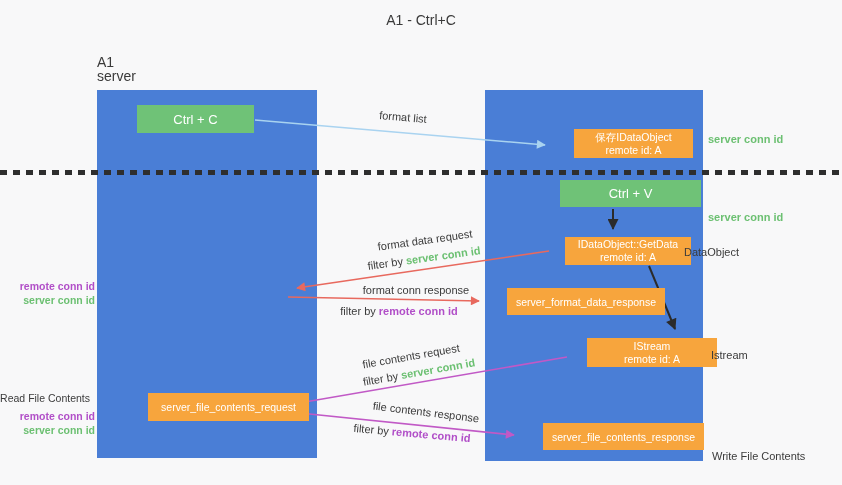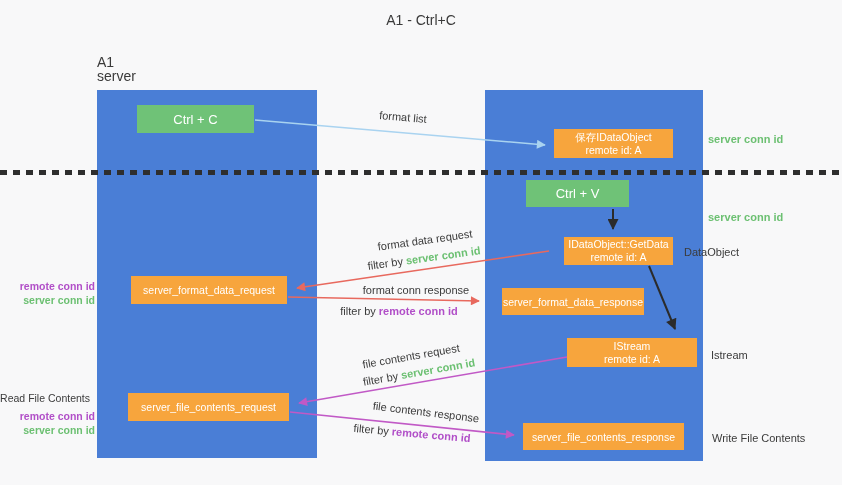--- a/index.html
+++ b/index.html
@@ -8,21 +8,21 @@
   .abs{position:absolute;}
   .title{position:absolute;left:0;right:0;top:10px;text-align:center;
          font-size:14px;line-height:21px;color:#3a3a3a;}
   .ll-header{position:absolute;text-align:left;font-size:14px;line-height:14px;color:#3a3a3a;}
   .lifeline{position:absolute;background:var(--lifeline-blue,#4a7ed6);}
   .dashline{position:absolute;left:0;top:170px;width:842px;height:5px;
             background:repeating-linear-gradient(90deg,var(--dash-color,#2e2e2e) 0 7px,transparent 7px 13px);}
   .node{position:absolute;display:flex;flex-direction:column;align-items:center;justify-content:center;
         color:#fff;text-align:center;white-space:nowrap;}
   .green-node{background:var(--box-green,#6fc277);font-size:13px;}
-  .orange-node{background:var(--box-orange,#f7a53d);font-size:10.5px;}
+  .orange-node{background:var(--box-orange,#f7a53d);font-size:10.5px;margin-left:20px;}
   .two-line{line-height:13px;}
   .lbl{position:absolute;font-size:11px;white-space:nowrap;color:#3b3b3b;}
   .sm{font-size:10.5px;}
   .green-t{color:var(--text-green,#6cc072);font-weight:bold;}
   .purple-t{color:var(--text-purple,#b14fc8);font-weight:bold;}
   .right-align{text-align:right;}
   .s-blue{stroke:var(--arrow-blue,#a9d3f0);stroke-width:1.6;fill:none;}
   .s-red{stroke:var(--arrow-red,#e8695e);stroke-width:1.6;fill:none;}
   .s-mag{stroke:var(--arrow-magenta,#c159c6);stroke-width:1.6;fill:none;}
   .s-black{stroke:var(--arrow-black,#2b2b2b);stroke-width:2;fill:none;}
@@ -76,31 +76,28 @@
     <path d="M290,412 L514,435" class="s-mag" marker-end="url(#mm)"></path>
   </svg>
 
   <div class="node green-node" style="left:137px;top:105px;width:117px;height:28px">
     <span>Ctrl + C</span>
   </div>
   <div class="node orange-node two-line" style="left:554px;top:129px;width:119px;height:29px">
     <div>保存IDataObject</div>
     <div>remote id: A</div>
   </div>
-  <div class="node green-node" style="left:526px;top:180px;width:103px;height:27px">
+  <div class="node green-node" style="left:560px;top:180px;width:141px;height:27px">
     <span>Ctrl + V</span>
   </div>
-  <div class="node orange-node two-line" style="left:564px;top:237px;width:109px;height:28px">
+  <div class="node orange-node two-line" style="left:545px;top:237px;width:126px;height:28px">
     <div>IDataObject::GetData</div>
     <div>remote id: A</div>
   </div>
-  <div class="node orange-node" style="left:131px;top:276px;width:156px;height:28px">
-    <span>server_format_data_request</span>
-  </div>
-  <div class="node orange-node" style="left:502px;top:288px;width:142px;height:27px">
+  <div class="node orange-node" style="left:487px;top:288px;width:158px;height:27px">
     <span>server_format_data_response</span>
   </div>
   <div class="node orange-node two-line" style="left:567px;top:338px;width:130px;height:29px">
     <div>IStream</div>
     <div>remote id: A</div>
   </div>
   <div class="node orange-node" style="left:523px;top:423px;width:161px;height:27px">
     <span>server_file_contents_response</span>
   </div>
   <div class="node orange-node" style="left:128px;top:393px;width:161px;height:28px">
@@ -128,21 +125,21 @@
   <div class="lbl" style="left:426px;top:412px;transform:translate(-50%,-50%) rotate(7deg)">file contents response</div>
   <div class="lbl" style="left:412px;top:433px;transform:translate(-50%,-50%) rotate(5deg)">
     <span>filter by</span>
     <span class="purple-t">remote conn id</span>
   </div>
 
   <div class="lbl green-t" style="left:708px;top:133px">server conn id</div>
   <div class="lbl green-t" style="left:708px;top:211px">server conn id</div>
   <div class="lbl" style="left:684px;top:246px">DataObject</div>
   <div class="lbl" style="left:711px;top:349px">Istream</div>
-  <div class="lbl" style="left:712px;top:432px">Write File Contents</div>
+  <div class="lbl" style="left:712px;top:450px">Write File Contents</div>
 
   <div class="lbl right-align sm" style="right:747px;top:280px;line-height:13.5px">
     <div class="purple-t">remote conn id</div>
     <div class="green-t">server conn id</div>
   </div>
   <div class="lbl right-align sm" style="right:752px;top:392px">Read File Contents</div>
   <div class="lbl right-align sm" style="right:747px;top:410px;line-height:13.5px">
     <div class="purple-t">remote conn id</div>
     <div class="green-t">server conn id</div>
   </div>

